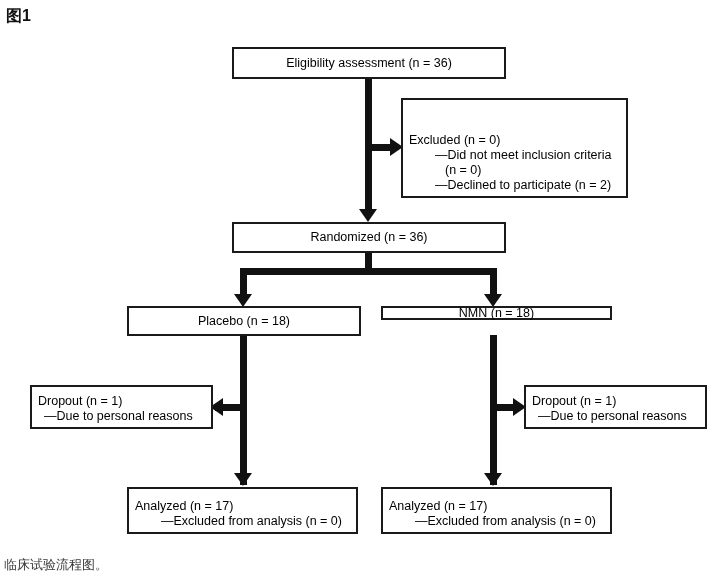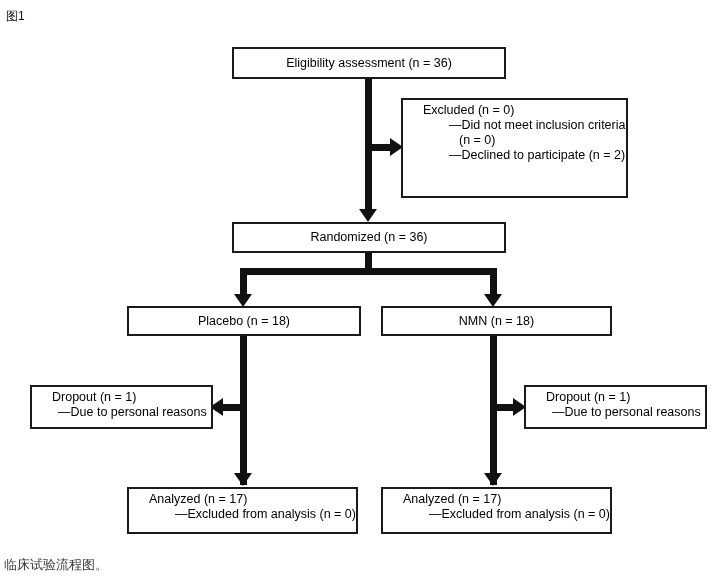--- a/index.html
+++ b/index.html
@@ -18,22 +18,22 @@
     height: 582px;
     background: #ffffff;
     overflow: hidden;
   }
 
   
   #fig-label {
     position: absolute;
     left: 6px;
     top: 6px;
-    font-size: 12px;
-    font-weight: normal;
+    font-size: 16px;
+    font-weight: bold;
     line-height: 20px;
     letter-spacing: 0px;
     color: #111111;
   }
 
   
   #caption {
     position: absolute;
     left: 4px;
     top: 556px;
@@ -44,33 +44,33 @@
   }
 
   
   .node {
     position: absolute;
     border: 2px solid #1a1a1a;
     background: #ffffff;
     font-size: 12.5px;
     line-height: 15px;
     color: #000000;
-    padding: 3px 20px;
+    padding: 3px 6px;
     z-index: 3;
   }
   .node.center {
     display: flex;
     align-items: center;
     justify-content: center;
     text-align: center;
   }
   .node.left {
     display: flex;
     flex-direction: column;
-    justify-content: flex-start;
+    justify-content: flex-end;
     text-align: left;
   }
   .node .ln { white-space: nowrap; display: block; }
   .node .ind1 { padding-left: 6px; }
   .node .ind2 { padding-left: 26px; }
   .node .ind3 { padding-left: 36px; }
 
   
   .vline, .hline {
     position: absolute;
@@ -146,21 +146,21 @@
   </div>
 
   <div class="node center" style="left:232px; top:222px; width:274px; height:31px;justify-content:center;">
     <span class="ln">Randomized (n = 36)</span>
   </div>
 
   <div class="node center" style="left:127px; top:306px; width:234px; height:30px;">
     <span class="ln">Placebo (n = 18)</span>
   </div>
 
-  <div class="node center" style="left:381px; top:306px; width:231px; height:30px;">
+  <div class="node center" style="left:381px; top:306px; width:231px; height:14px;">
     <span class="ln">NMN (n = 18)</span>
   </div>
 
   <div class="node left" style="left:30px; top:385px; width:183px; height:44px;">
     <span class="ln">Dropout (n = 1)</span>
     <span class="ln ind1">—Due to personal reasons</span>
   </div>
 
   <div class="node left" style="left:524px; top:385px; width:183px; height:44px;">
     <span class="ln">Dropout (n = 1)</span>

